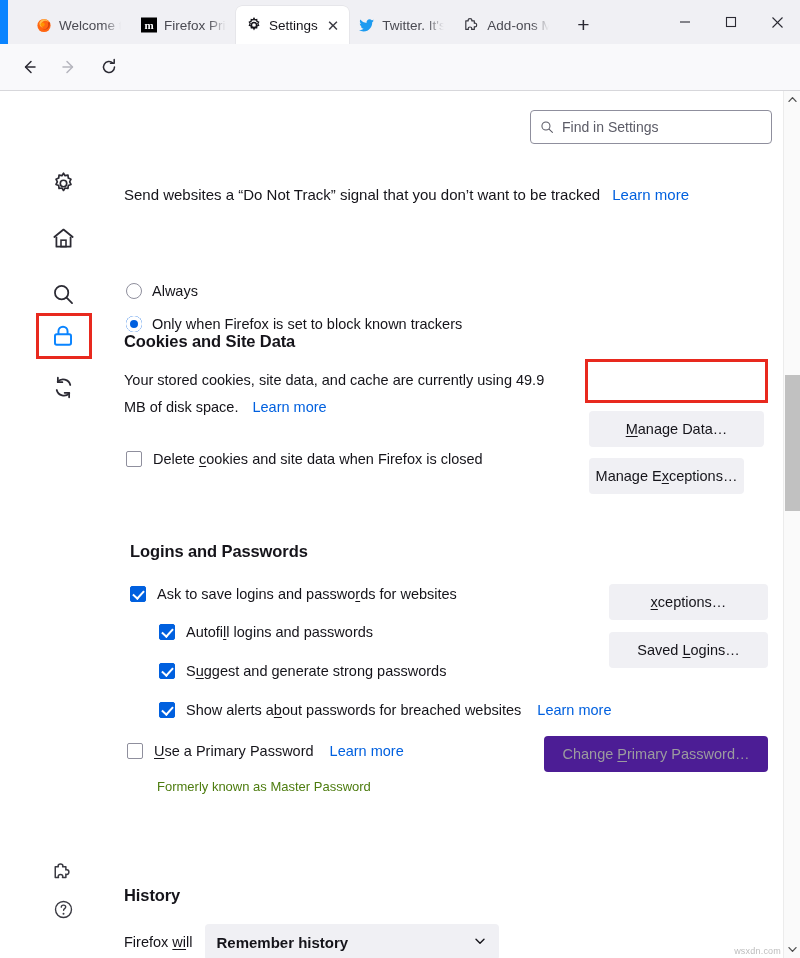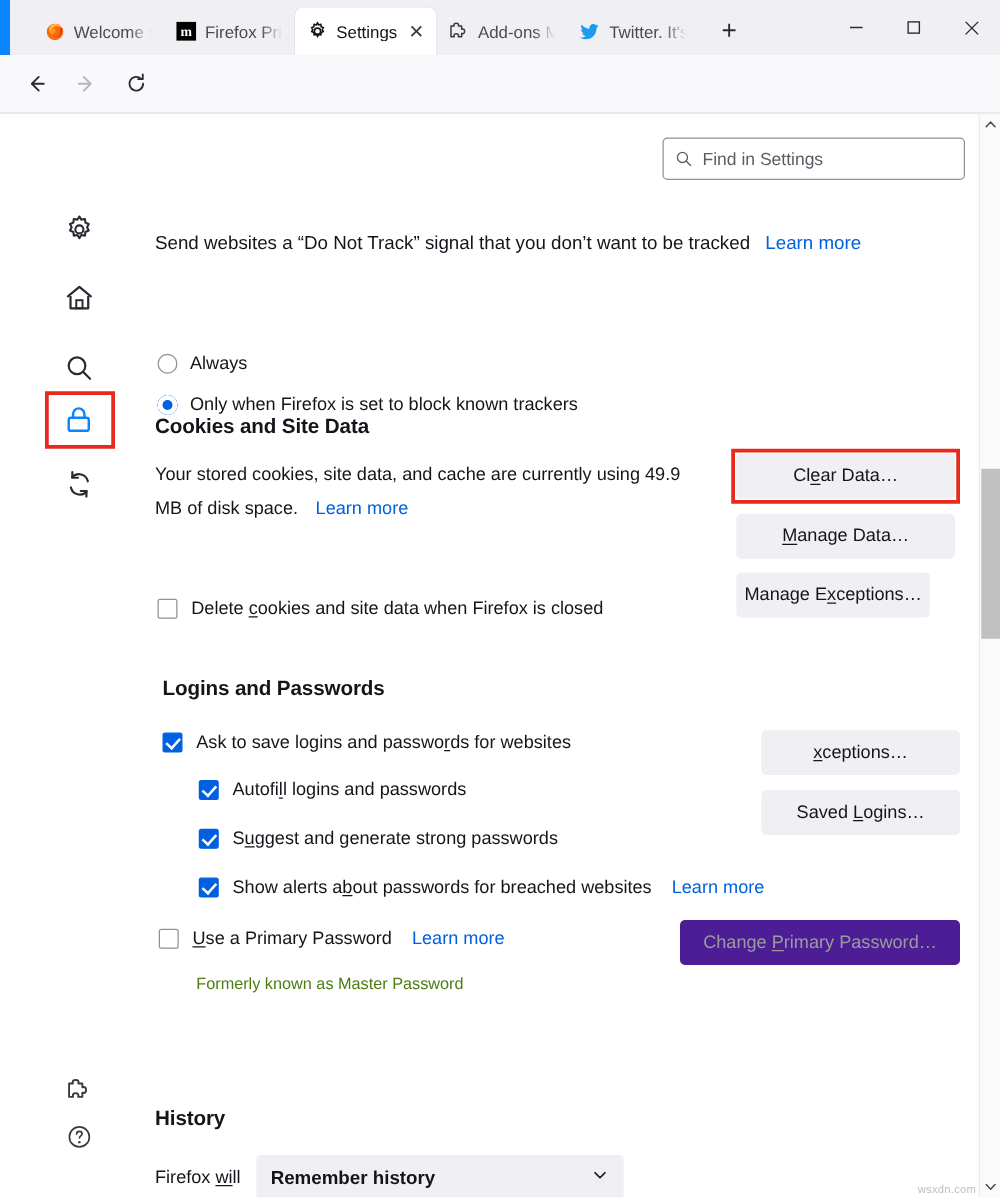--- a/index.html
+++ b/index.html
@@ -221,30 +221,30 @@
             <circle cx="8" cy="8" r="2.5"></circle>
             <path d="M8 1.3l.9 1.6 1.8-.3.2 1.8 1.7.7-.8 1.6.8 1.6-1.7.7-.2 1.8-1.8-.3L8 12.1l-.9-1.6-1.8.3-.2-1.8-1.7-.7.8-1.6-.8-1.6 1.7-.7.2-1.8 1.8.3z"></path>
           </g>
         </svg>
         <span class="tlabel">Settings</span>
         <span class="tabclose">✕</span>
       </div>
 
       <div class="tab">
         <svg class="favicon" viewBox="0 0 16 16">
-          <path d="M6 1.6c1.1 0 1.9.7 1.9 1.5 0 .3-.1.5-.2.7h2.6v2.5c.2-.1.5-.2.8-.2.9 0 1.6.8 1.6 1.9s-.7 1.9-1.6 1.9c-.3 0-.6-.1-.8-.2v2.7H7.6c.1-.2.2-.5.2-.8 0-.9-.8-1.6-1.8-1.6s-1.8.7-1.8 1.6c0 .3.1.6.2.8H1.8V3.8h2.5c-.1-.2-.2-.4-.2-.7 0-.8.8-1.5 1.9-1.5z" fill="none" stroke="#3a3a42" stroke-width="1.2" stroke-linejoin="round"></path>
-        </svg>
-        <span class="tlabel">Add-ons M</span>
+          <path d="M15 3.6c-.5.3-1.1.4-1.7.5.6-.4 1-.9 1.3-1.6-.6.3-1.2.6-1.9.7-.5-.6-1.3-1-2.2-1-1.7 0-3 1.4-3 3.1 0 .2 0 .5.1.7C5.1 5.9 2.8 4.6 1.3 2.6c-.3.5-.4 1-.4 1.6 0 1.1.5 2 1.3 2.6-.5 0-1-.2-1.4-.4 0 1.5 1 2.8 2.4 3.1-.3.1-.5.1-.8.1-.2 0-.4 0-.6-.1.4 1.2 1.5 2.1 2.8 2.2-1 .8-2.3 1.3-3.7 1.3H0c1.3.9 2.9 1.4 4.6 1.4 5.6 0 8.6-4.7 8.6-8.7v-.4c.7-.4 1.2-1 1.6-1.7z" fill="#1d9bf0"></path>
+        </svg>
+        <span class="tlabel">Twitter. It's</span>
       </div>
 
       <div class="tab">
         <svg class="favicon" viewBox="0 0 16 16">
-          <path d="M15 3.6c-.5.3-1.1.4-1.7.5.6-.4 1-.9 1.3-1.6-.6.3-1.2.6-1.9.7-.5-.6-1.3-1-2.2-1-1.7 0-3 1.4-3 3.1 0 .2 0 .5.1.7C5.1 5.9 2.8 4.6 1.3 2.6c-.3.5-.4 1-.4 1.6 0 1.1.5 2 1.3 2.6-.5 0-1-.2-1.4-.4 0 1.5 1 2.8 2.4 3.1-.3.1-.5.1-.8.1-.2 0-.4 0-.6-.1.4 1.2 1.5 2.1 2.8 2.2-1 .8-2.3 1.3-3.7 1.3H0c1.3.9 2.9 1.4 4.6 1.4 5.6 0 8.6-4.7 8.6-8.7v-.4c.7-.4 1.2-1 1.6-1.7z" fill="#1d9bf0"></path>
-        </svg>
-        <span class="tlabel">Twitter. It's</span>
+          <path d="M6 1.6c1.1 0 1.9.7 1.9 1.5 0 .3-.1.5-.2.7h2.6v2.5c.2-.1.5-.2.8-.2.9 0 1.6.8 1.6 1.9s-.7 1.9-1.6 1.9c-.3 0-.6-.1-.8-.2v2.7H7.6c.1-.2.2-.5.2-.8 0-.9-.8-1.6-1.8-1.6s-1.8.7-1.8 1.6c0 .3.1.6.2.8H1.8V3.8h2.5c-.1-.2-.2-.4-.2-.7 0-.8.8-1.5 1.9-1.5z" fill="none" stroke="#3a3a42" stroke-width="1.2" stroke-linejoin="round"></path>
+        </svg>
+        <span class="tlabel">Add-ons M</span>
       </div>
 
       <div class="newtab">+</div>
     </div>
 
     <div class="wincontrols">
       <div class="wc">
         <svg width="12" height="12" viewBox="0 0 12 12">
             <line x1="1" y1="6" x2="11" y2="6" stroke="#2b2a33" stroke-width="1.1"></line>
           </svg>
@@ -406,28 +406,25 @@
       </div>
 
       <h2 class="row sec" style="left:12px; top:241px;">Cookies and Site Data</h2>
 
       <div class="row body-text" style="left:12px; top:276px; width:440px;">
         <span>Your stored cookies, site data, and cache are currently using 49.9</span>
         <span>MB of disk space.</span>
         <a class="lnk" href="#" style="margin-left:10px;">Learn more</a>
       </div>
 
-      <div class="row chk-row" style="left:14px; top:388px;">
+      <div class="row chk-row" style="left:14px; top:360px;">
         <span class="chkbox"></span>
         <span><span>Delete </span><u class="ak">c</u><span>ookies and site data when Firefox is closed</span></span>
       </div>
 
-      <div class="row btn" style="left:477px; top:272px; width:175px; height:36px;">
-        <span><span>Cl</span><u class="ak">e</u><span>ar Data…</span></span>
-      </div>
       <div class="btnbox-red" style="left:473px; top:268px; width:183px; height:44px;"></div>
 
       <div class="row btn" style="left:477px; top:320px; width:175px; height:36px;">
         <span><span></span><u class="ak">M</u><span>anage Data…</span></span>
       </div>
       <div class="row btn" style="left:477px; top:367px; width:155px; height:36px;">
         <span><span>Manage E</span><u class="ak">x</u><span>ceptions…</span></span>
       </div>
 
       <h2 class="row sec" style="left:18px; top:451px;">Logins and Passwords</h2>

